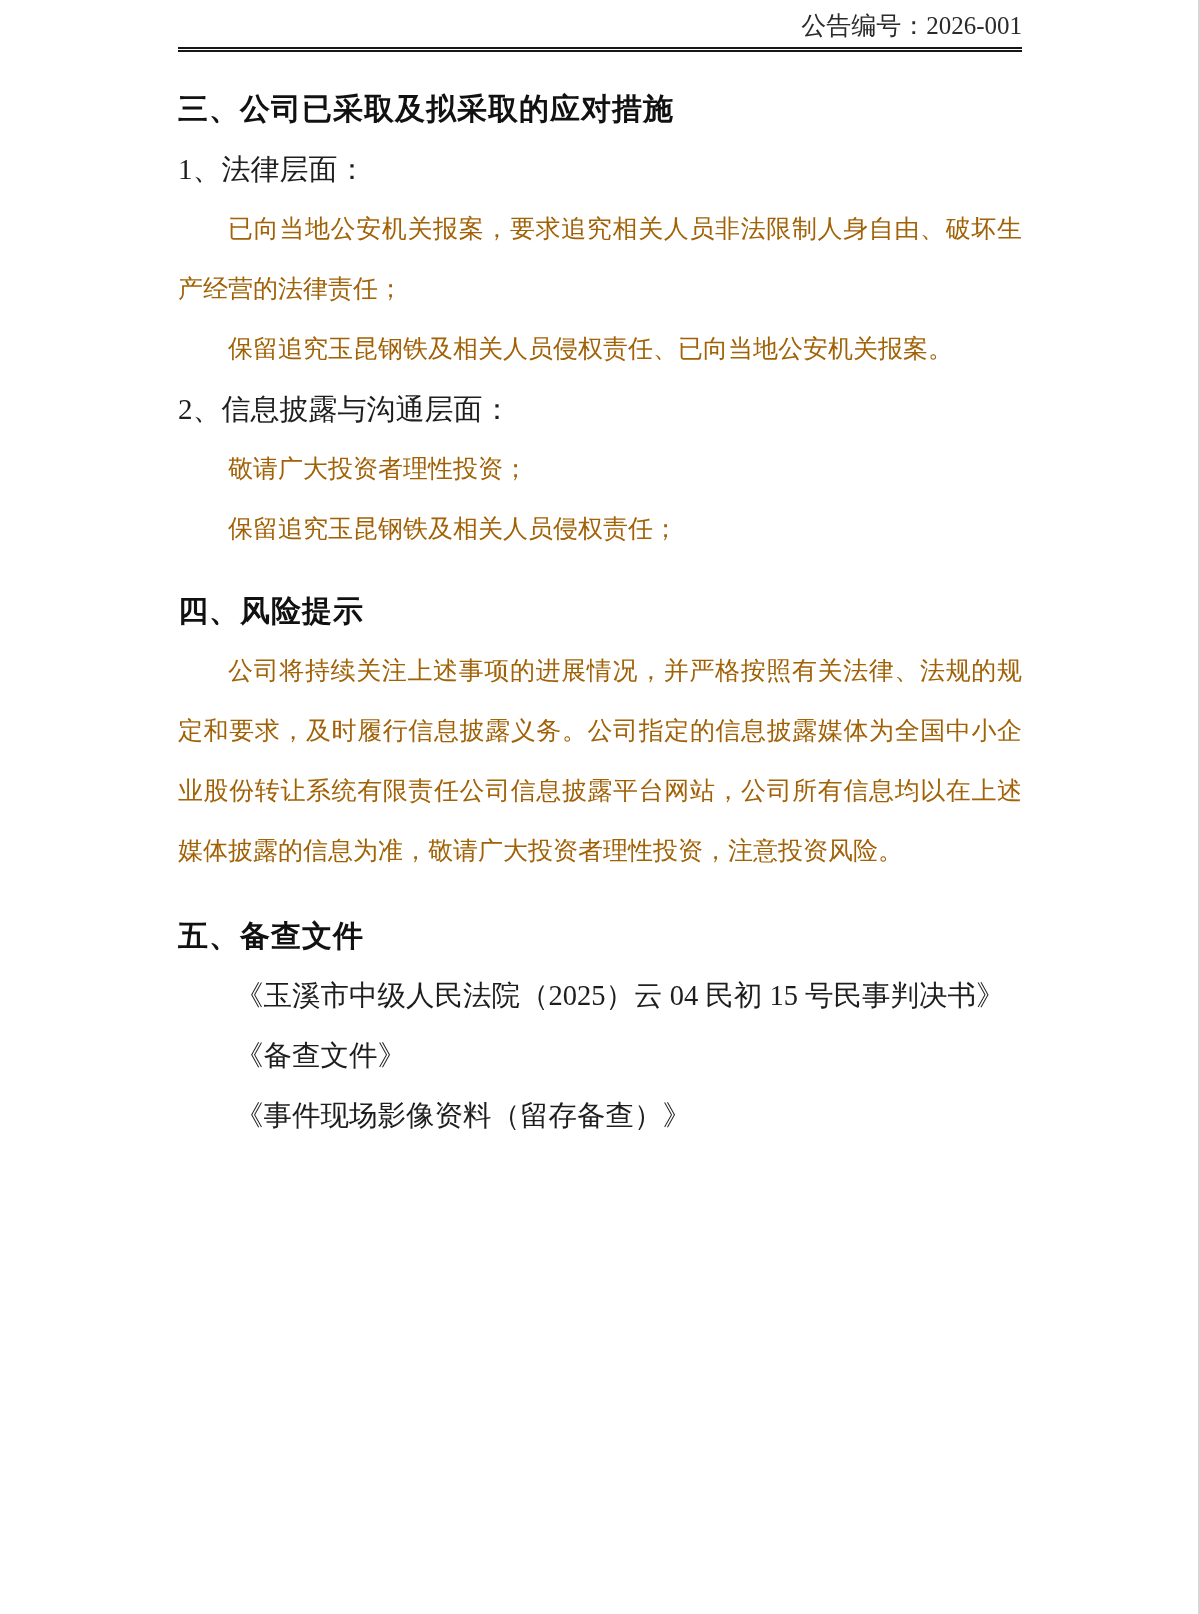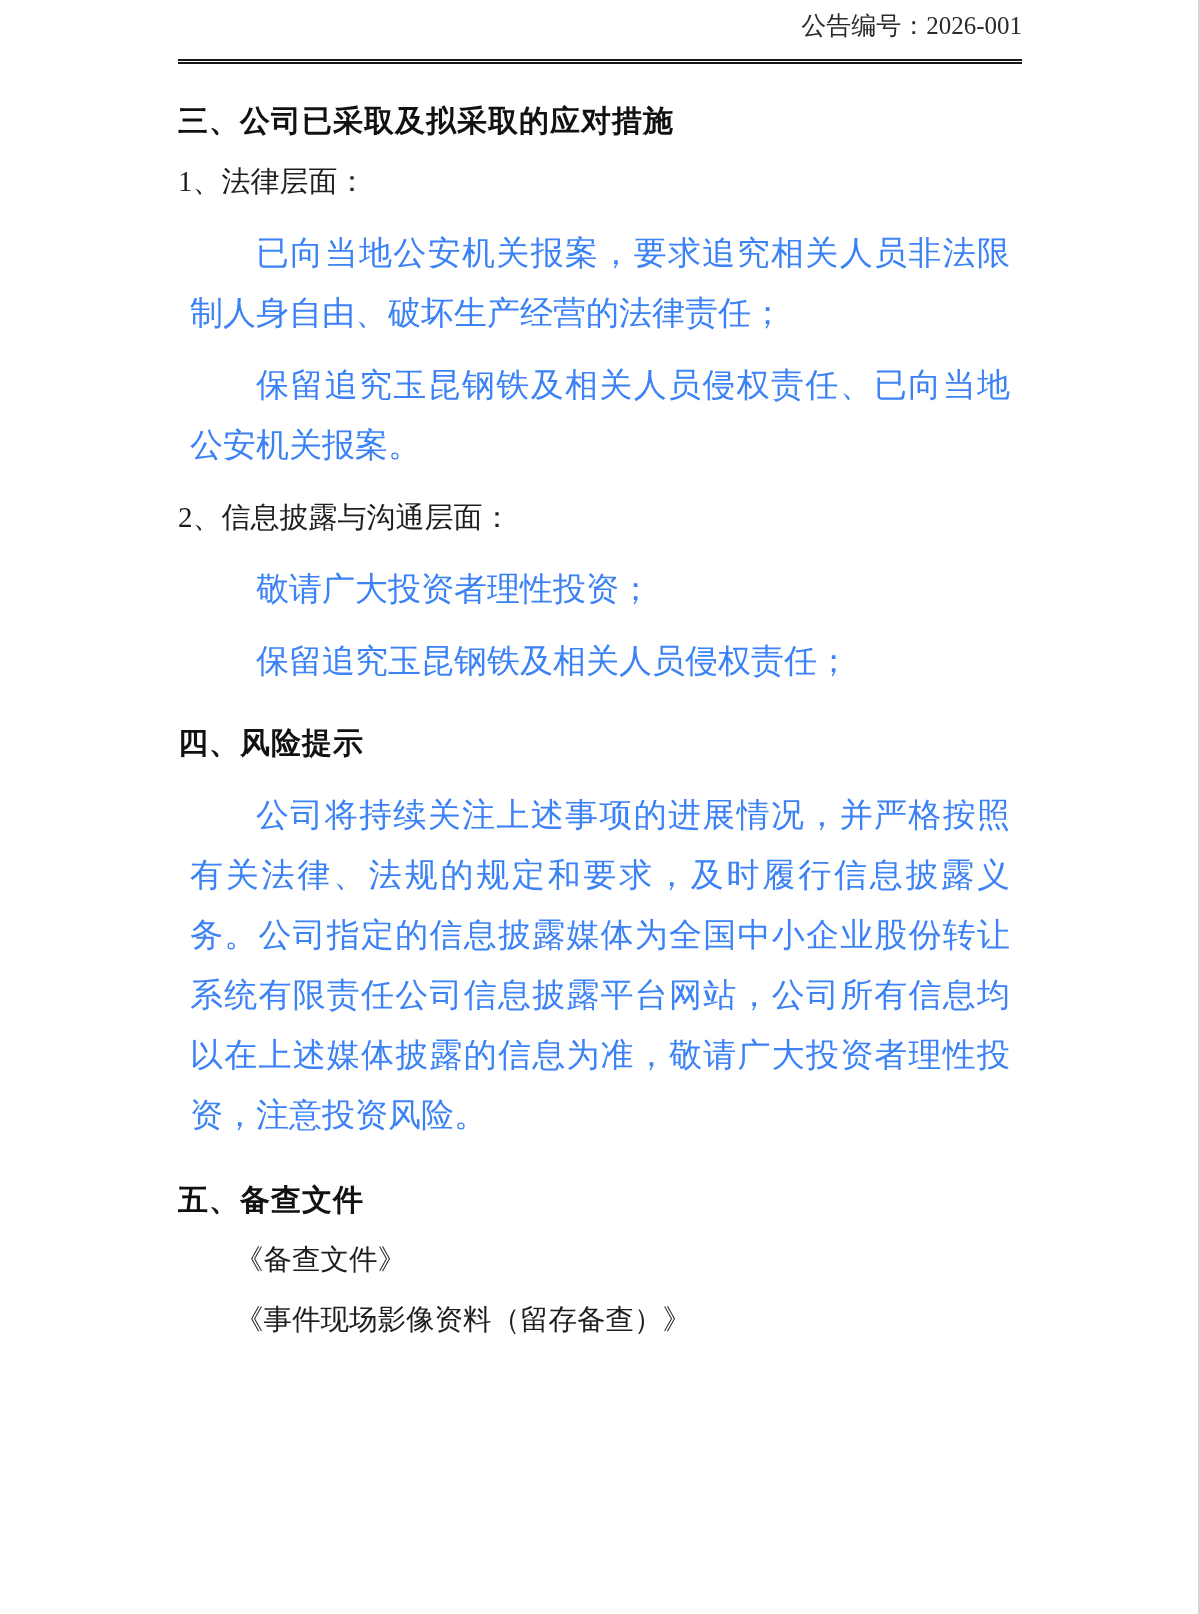--- a/index.html
+++ b/index.html
@@ -30,47 +30,47 @@
     background: #d6d6d6;
   }
   .doc-header {
     margin: 0 178px;
     padding-top: 10px;
     text-align: right;
     font-size: 25px;
     line-height: 31px;
     color: #2a2a2a;
     border-bottom: 5px double #161616;
-    padding-bottom: 18px;
+    padding-bottom: 6px;
   }
   .content {
     margin: 27px 178px 0 178px;
   }
   .h {
     font-family: Liberation Serif, serif;
     font-weight: 700;
     font-size: 30px;
     line-height: 60px;
     color: #111111;
     letter-spacing: 1px;
   }
   .h4 { margin-top: 22px; }
   .h5 { margin-top: 25px; }
   .sub {
     font-size: 29px;
     line-height: 60px;
     color: #1e1e1e;
   }
   .para {
-    font-size: 33px;
+    font-size: 25px;
     line-height: 60px;
     text-indent: 2em;
     text-align: justify;
-    color: #3b82f6;
-    margin: 12px;
+    color: #a16207;
+    margin: 0;
   }
   .doc-item {
     font-size: 28.5px;
     line-height: 60px;
     text-indent: 2em;
     color: #1e1e1e;
     margin: 0;
   }
 </style>
 </head>
@@ -96,20 +96,21 @@
 
     <p class="para">保留追究玉昆钢铁及相关人员侵权责任；</p>
 
     <div class="h h4">四、风险提示</div>
 
     <p class="para">公司将持续关注上述事项的进展情况，并严格按照有关法律、法规的规定和要求，及时履行信息披露义务。公司指定的信息披露媒体为全国中小企业股份转让系统有限责任公司信息披露平台网站，公司所有信息均以在上述媒体披露的信息为准，敬请广大投资者理性投资，注意投资风险。</p>
 
     <div class="h h5">五、备查文件</div>
 
 
+    <p class="doc-item">《玉溪市中级人民法院（2025）云 04 民初 15 号民事判决书》</p>
 
     <p class="doc-item">《备查文件》</p>
 
     <p class="doc-item">《事件现场影像资料（留存备查）》</p>
 
   </div>
 
   <div class="page-right-edge"></div>
 
 </div>

